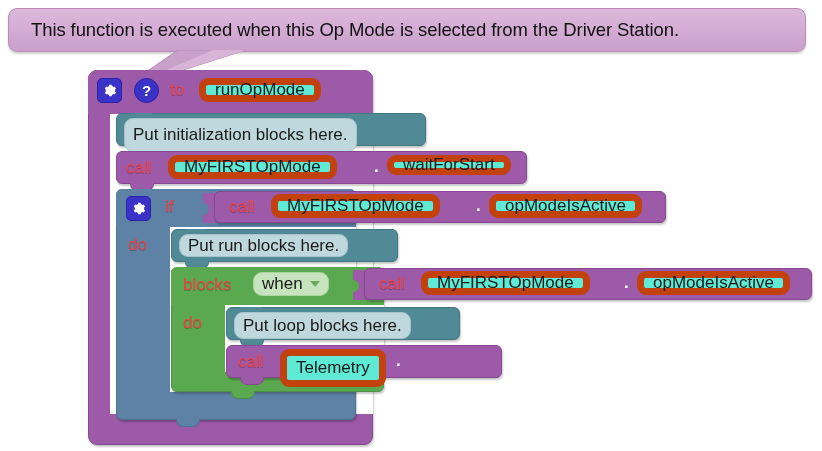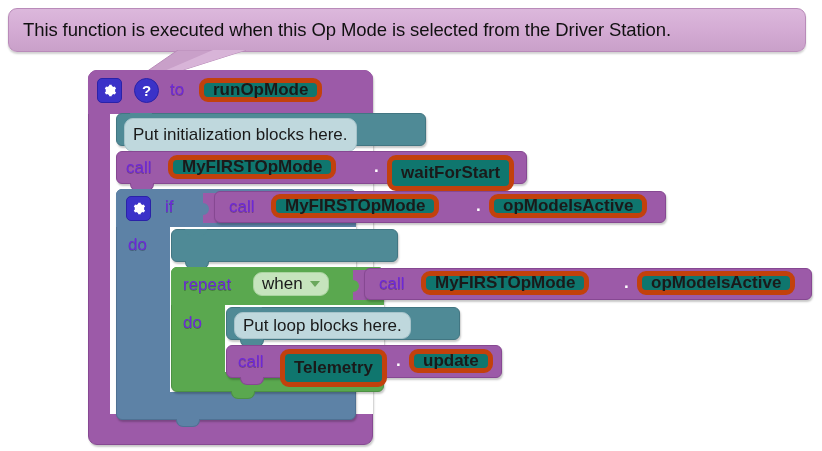--- a/index.html
+++ b/index.html
@@ -17,43 +17,43 @@
     position:absolute;left:8px;top:8px;width:798px;height:44px;
     background:linear-gradient(180deg,#dcb8dc 0%,#d3aad3 55%,#c9a0c9 100%);
     border:1px solid #b98bb9;
     border-radius:9px;
     box-shadow:0 2px 2px rgba(0,0,0,.18);
     box-sizing:border-box;
     display:flex;align-items:center;
   }
   .tooltip-text{
     color:#111;font-size:18.5px;letter-spacing:-0.1px;
-    padding-left:14px;white-space:nowrap;
+    padding-left:22px;white-space:nowrap;
   }
   .tail{
     position:absolute;left:118px;top:50px;width:130px;height:44px;
     pointer-events:none;
   }
 
   
   .blk{position:absolute;box-sizing:border-box;}
   .notch{position:absolute;width:22px;height:7px;}
   .notch.top{border-radius:0 0 7px 7px;}
   .notch.bot{border-radius:0 0 7px 7px;}
 
   .label{
-    position:absolute;color:#6d28d9;font-size:17px;white-space:nowrap;
+    position:absolute;color:#ef4444;font-size:17px;white-space:nowrap;
     text-shadow:0 1px 0 rgba(0,0,0,.25);
   }
   .field{
     position:absolute;display:flex;align-items:center;justify-content:center;
     border-radius:9px;white-space:nowrap;box-sizing:border-box;
     color:#1a1a1a;font-size:17px;
   }
-  .field-purple{background:#0f766e;border:5px solid #c2410c;font-weight:bold;}
+  .field-purple{background:#5eead4;border:7px solid #c2410c;}
   .field-teal{background:#bfd8dd;border:1px solid #a6c3ca;}
   .field-green{background:#c6e4bd;border:1px solid #a9d49e;}
 
   .dot{position:absolute;color:#ffffff;font-size:17px;font-weight:bold;}
 
   
   .icon-sq{
     position:absolute;width:23px;height:23px;border-radius:5px;
     background:#3b32c8;border:1px solid #2a22a8;
     display:flex;align-items:center;justify-content:center;
@@ -118,21 +118,21 @@
   </div>
 
   <div class="blk shadow" style="left:116px;top:151px;width:411px;height:33px;
               background:#9c5aa8;border:1px solid #864892;border-radius:6px;"></div>
   <div class="notch bot" style="left:130px;top:183px;background:#9c5aa8;border:1px solid #864892;border-top:none;"></div>
   <span class="label" style="left:126px;top:158px;">call</span>
   <div class="field field-purple" style="left:168px;top:155px;height:24px;padding:0 9px;">
     <span>MyFIRSTOpMode</span>
   </div>
   <span class="dot" style="left:374px;top:157px;">.</span>
-  <div class="field field-purple" style="left:387px;top:155px;height:36px;padding:0 9px;">
+  <div class="field field-purple" style="left:387px;top:155px;height:20px;padding:0 9px;">
     <span>waitForStart</span>
   </div>
 
   <div class="blk shadow" style="left:116px;top:189px;width:240px;height:231px;
               background:#5d82a6;border:1px solid #4f7193;border-radius:6px;"></div>
 
   <div class="blk" style="left:170px;top:227px;width:186px;height:165px;background:#ffffff;"></div>
 
   <div class="blk" style="left:116px;top:189px;width:240px;height:38px;background:#5d82a6;border-radius:6px 6px 0 0;"></div>
   <div class="notch bot" style="left:176px;top:419px;background:#5d82a6;border:1px solid #4f7193;border-top:none;"></div>
@@ -157,28 +157,31 @@
   </div>
   <span class="dot" style="left:476px;top:196px;">.</span>
   <div class="field field-purple" style="left:489px;top:194px;height:24px;padding:0 9px;">
     <span>opModeIsActive</span>
   </div>
 
   <div class="blk shadow" style="left:171px;top:229px;width:227px;height:33px;
               background:#4f8a96;border:1px solid #427682;border-radius:6px;"></div>
   <div class="notch top" style="left:185px;top:229px;background:#4f8a96;"></div>
   <div class="notch bot" style="left:185px;top:261px;background:#4f8a96;border:1px solid #427682;border-top:none;"></div>
+  <div class="field field-teal" style="left:179px;top:234px;height:23px;padding:0 8px;">
+    <span>Put run blocks here.</span>
+  </div>
 
   <div class="blk shadow" style="left:171px;top:267px;width:213px;height:125px;
               background:#5aa84f;border:1px solid #4c9143;border-radius:6px;"></div>
   <div class="blk" style="left:225px;top:305px;width:159px;height:67px;background:#ffffff;"></div>
   <div class="blk" style="left:171px;top:267px;width:213px;height:38px;background:#5aa84f;border-radius:6px 6px 0 0;"></div>
   <div class="notch bot" style="left:231px;top:391px;background:#5aa84f;border:1px solid #4c9143;border-top:none;"></div>
 
-  <span class="label" style="left:183px;top:275px;">repeat</span>
+  <span class="label" style="left:183px;top:275px;">blocks</span>
   <div class="field field-green" style="left:253px;top:272px;height:24px;padding:0 8px;">
     <span>when</span>
     <span class="dd-arrow"></span>
   </div>
   <span class="label" style="left:183px;top:313px;">do</span>
 
   <svg style="position:absolute;left:353px;top:270px;" width="14" height="30" viewBox="0 0 14 30">
     <path d="M0 0 h14 v30 h-14 v-8 a6 6 0 0 0 0 -12 z" fill="#9c5aa8"></path>
   </svg>
   <div class="blk shadow" style="left:364px;top:268px;width:448px;height:32px;
@@ -201,17 +204,14 @@
   </div>
 
   <div class="blk shadow" style="left:226px;top:345px;width:276px;height:33px;
               background:#9c5aa8;border:1px solid #864892;border-radius:6px;"></div>
   <div class="notch bot" style="left:240px;top:377px;background:#9c5aa8;border:1px solid #864892;border-top:none;"></div>
   <span class="label" style="left:238px;top:352px;">call</span>
   <div class="field field-purple" style="left:280px;top:349px;height:38px;padding:0 9px;">
     <span>Telemetry</span>
   </div>
   <span class="dot" style="left:396px;top:351px;">.</span>
-  <div class="field field-purple" style="left:409px;top:349px;height:24px;padding:0 9px;">
-    <span>update</span>
-  </div>
 
 </div>
 
 </body></html>

